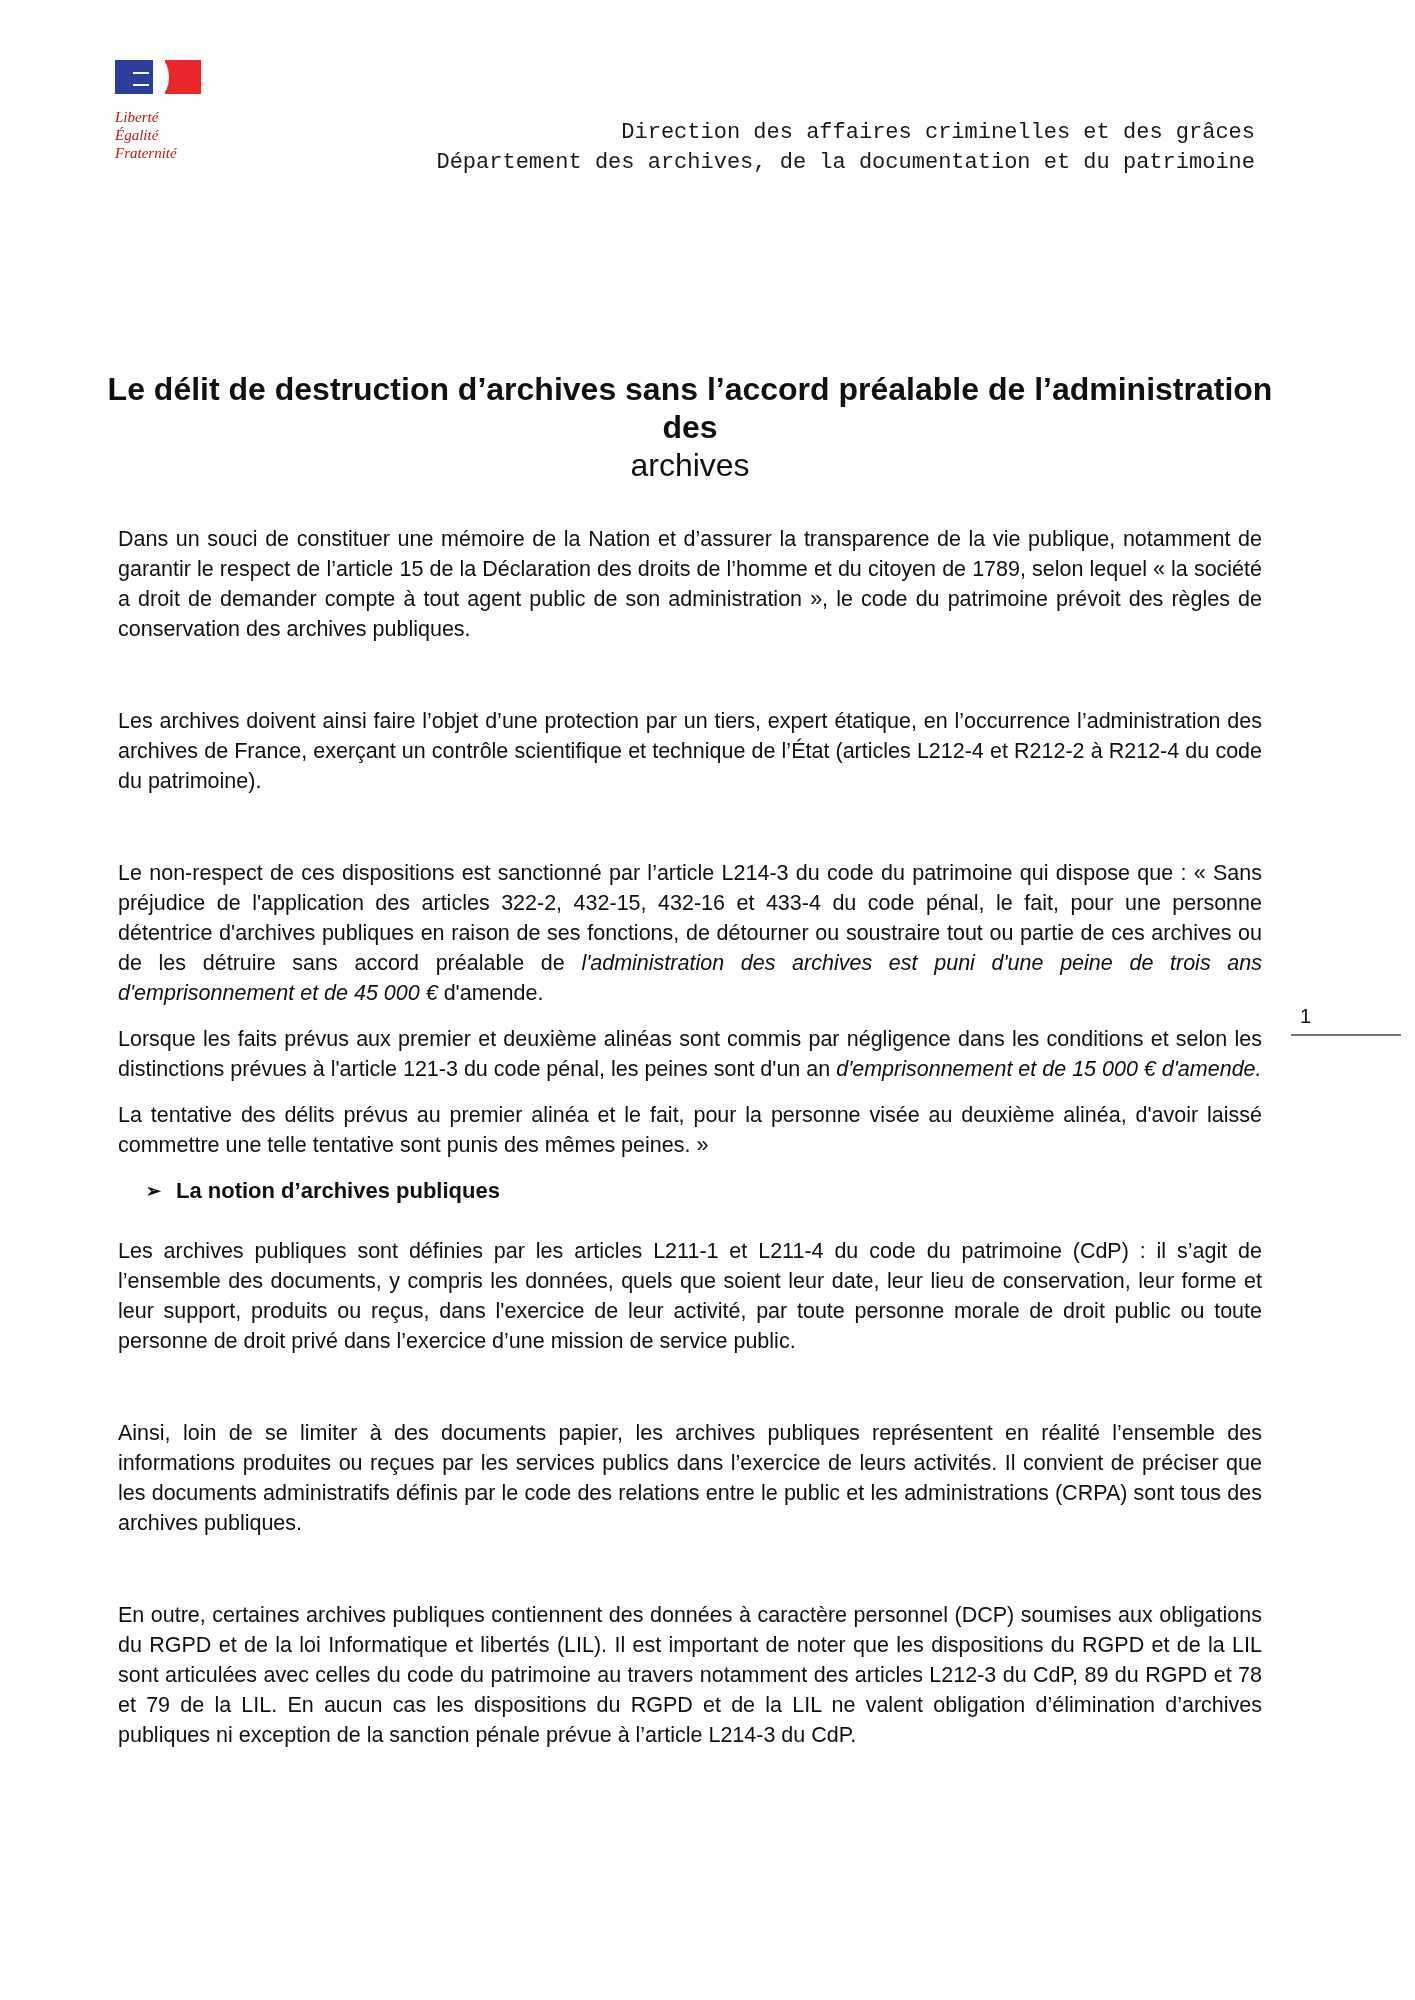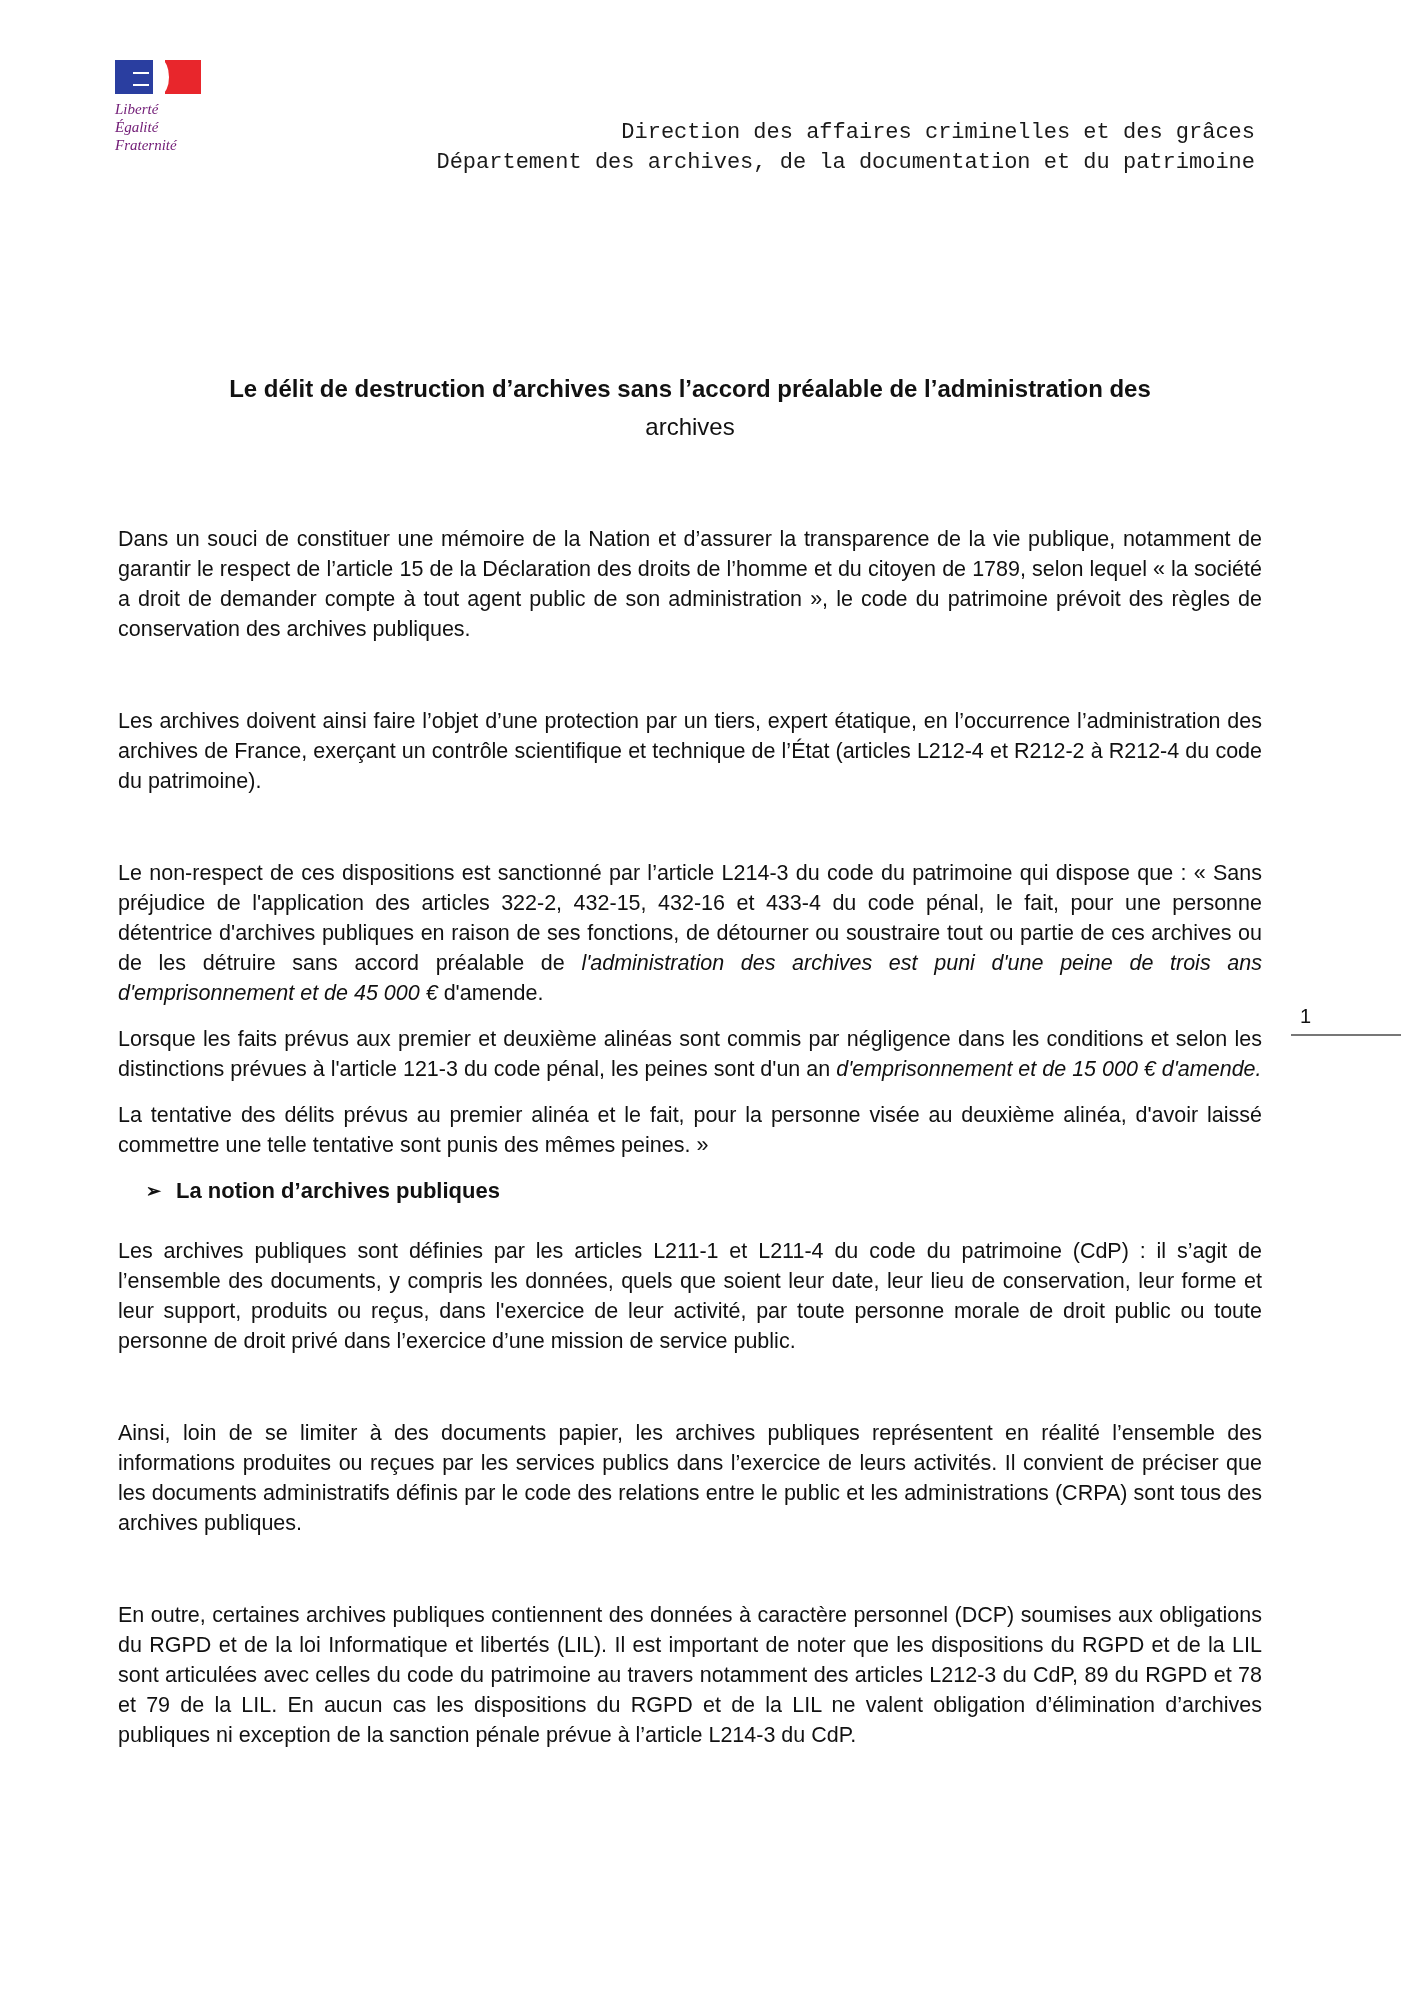--- a/index.html
+++ b/index.html
@@ -11,30 +11,30 @@
   .flag { position: relative; width: 86px; height: 34px; }
   .flag .blue { position: absolute; left: 0; top: 0; width: 44px; height: 34px; background: #2a3ea0; }
   .flag .red { position: absolute; left: 50px; top: 0; width: 36px; height: 34px; background: #e8262c; }
   .flag .mid { position: absolute; left: 38px; top: 0; width: 16px; height: 34px; background: #ffffff; border-radius: 0 50% 50% 0; }
   .flag .hand { position: absolute; left: 18px; top: 12px; width: 16px; height: 10px; border-top: 2px solid #fff; border-bottom: 2px solid #fff; }
   .logo-title {
     margin-top: 10px; font-family: "DejaVu Sans", sans-serif; font-weight: bold;
     font-size: 29px; line-height: 33px; color: #1a1a1a; letter-spacing: 0.2px;
   }
   .logo-motto {
-    margin-top: 6px; font-family: "Liberation Serif", serif; font-style: italic;
-    font-size: 15px; line-height: 18px; color: #701a75;
+    margin-top: 14px; font-family: "Liberation Serif", serif; font-style: italic;
+    font-size: 15px; line-height: 18px; color: #b91c1c;
   }
   .header-right {
     position: absolute; right: 160px; top: 118px; text-align: right;
     font-size: 22px; line-height: 30px; color: #1a1a1a; font-family: Liberation Mono, monospace;
   }
   .doc-title {
     position: absolute; left: 100px; width: 1180px; top: 370px; text-align: center;
-    font-size: 24px; line-height: 38px;
+    font-size: 32px; line-height: 38px;
   }
   .doc-title .bold { font-weight: bold; }
   .body-text {
     position: absolute; left: 102px; width: 1176px; top: 508px;
     font-size: 21.5px; line-height: 30px; text-align: justify;
   }
   .body-text p { margin: 16px; }
   .gap { height: 30px; }
   .it { font-style: italic; }
   .section-heading {

